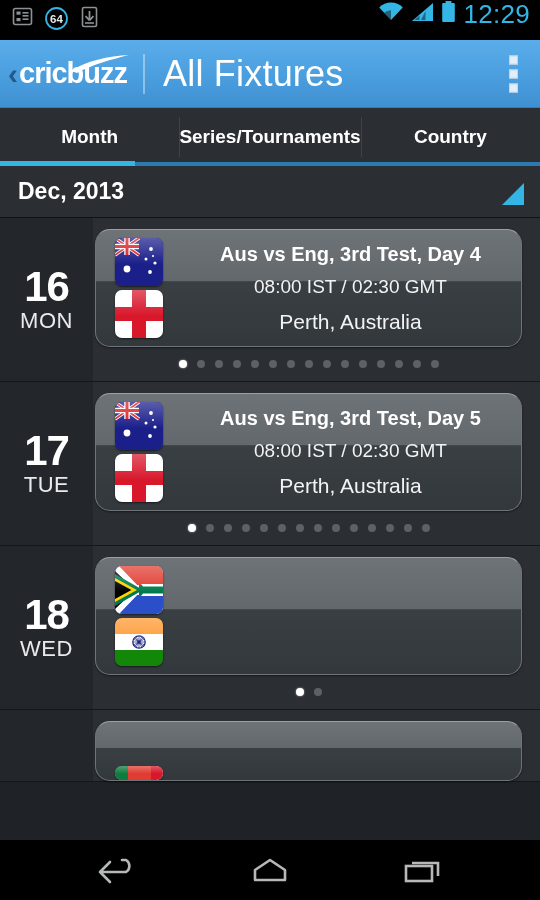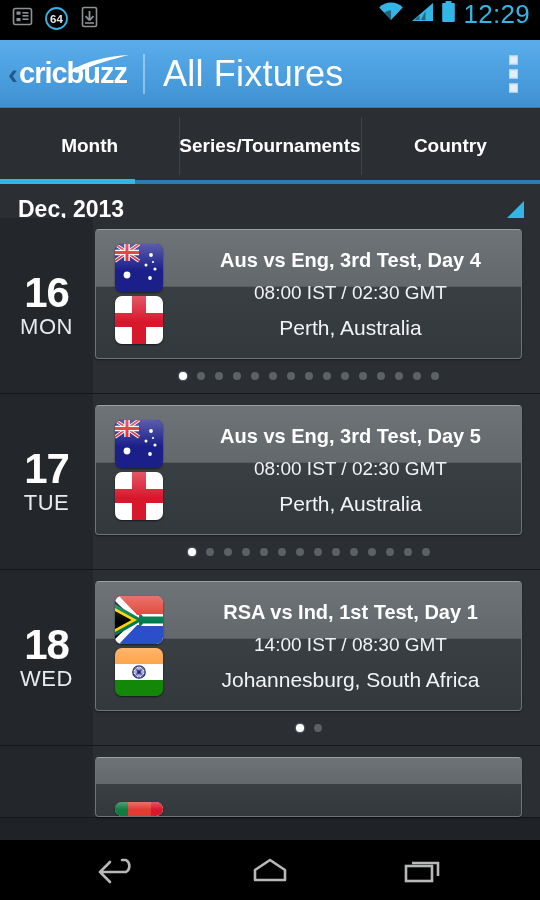--- a/index.html
+++ b/index.html
@@ -34,21 +34,21 @@
   .logo-text { color:#fff; font-size:29px; font-weight:bold; letter-spacing:-1px; }
   .logo-swoosh { position:absolute; right:-4px; top:-2px; }
   .ab-divider { width:2px; height:40px; background:rgba(255,255,255,.38); margin:0 18px 0 16px; }
   .ab-title { color:#fff; font-size:36px; letter-spacing:.2px; }
   .overflow { position:absolute; right:22px; top:50%; transform:translateY(-50%);
               display:flex; flex-direction:column; gap:5px; cursor:pointer; }
   .overflow i { display:block; width:9px; height:9px; background:#e3eff8;
                 border:1px solid #bcd6ea; }
 
   
-  .tabs { height:76px; background:#2b2f33; display:flex; position:relative;justify-content:flex-end; }
+  .tabs { height:58px; background:#2b2f33; display:flex; position:relative; }
   .tab { flex:1; display:flex; align-items:center; justify-content:center;
          color:#fff; font-size:19px; font-weight:bold; position:relative; }
   .tab + .tab::before { content:""; position:absolute; left:0; top:9px; bottom:9px;
                         width:1px; background:#3d4348; }
   .tab-underline { position:absolute; left:0; right:0; bottom:0; height:4px; background:#2b7ab0; }
   .tab-underline-active { position:absolute; bottom:0; height:5px; background:#33b5e5; }
 
   
   .monthbar { height:52px; background:#2b2f33; display:flex; align-items:center;
               padding:0 18px; position:relative; border-bottom:1px solid #111315; }
@@ -61,24 +61,24 @@
   .row { display:flex; position:relative; }
   .daycol { width:93px; flex:none; background:#23272b; display:flex;
             flex-direction:column; align-items:center; justify-content:center;
             border-bottom:1px solid #15181a; }
   .daynum { color:#fff; font-size:42px; font-weight:bold; line-height:1; letter-spacing:-1px; }
   .dayname { color:#e9eaec; font-size:22px; letter-spacing:.5px; }
   .rowbody { flex:1; background:#2b2f33; padding:11px 18px 0 2px;
              border-bottom:1px solid #15181a; }
 
   .card {
-    position:relative; border-radius:4px; overflow:hidden;
+    position:relative; border-radius:15px; overflow:hidden;
     border:1px solid #6e7478; border-top-color:#9aa0a4;
     background:linear-gradient(to bottom,#6e7377 0%,#63686c 44%,#3a3f43 44.5%,#33383c 100%);
-    display:flex; align-items:center; padding:14px 10px;
+    display:flex; align-items:center; padding:8px 10px;
     box-shadow:0 1px 2px rgba(0,0,0,.5);
     gap:32px;
   }
   .flags { width:66px; flex:none; display:flex; flex-direction:column;
            align-items:center; gap:4px; }
   .flag { width:48px; height:48px; border-radius:7px; overflow:hidden;
           position:relative; box-shadow:0 1px 2px rgba(0,0,0,.55); }
   .flag::after { content:""; position:absolute; inset:0; border-radius:7px;
                  background:linear-gradient(to bottom,rgba(255,255,255,.28),rgba(255,255,255,0) 55%);
                  pointer-events:none; }
@@ -333,25 +333,20 @@
       <rect width="48" height="16" y="16" fill="#ffffff"></rect>
       <rect width="48" height="16" y="32" fill="#138808"></rect>
       <circle cx="24" cy="24" r="6.2" fill="none" stroke="#1a237e" stroke-width="1.3"></circle>
       <circle cx="24" cy="24" r="1.7" fill="#1a237e"></circle>
       <g stroke="#1a237e" stroke-width="0.7">
         <path d="M24 18 L24 30 M18 24 L30 24 M19.8 19.8 L28.2 28.2 M28.2 19.8 L19.8 28.2"></path>
         <path d="M21 18.4 L27 29.6 M27 18.4 L21 29.6 M18.4 21 L29.6 27 M18.4 27 L29.6 21"></path>
       </g>
     </svg></div>
           </div>
-          <div class="matchinfo">
-            <div class="m-title">RSA vs Ind, 1st Test, Day 1</div>
-            <div class="m-time">14:00 IST / 08:30 GMT</div>
-            <div class="m-venue">Johannesburg,  South Africa</div>
-          </div>
         </div>
         <div class="dots">
             <span class="dot on"></span>
             <span class="dot"></span>
           </div>
       </div>
       </div>
       <div class="row">
       <div class="daycol" style="min-height:60px"></div>
       <div class="rowbody" style="padding-bottom:0">

